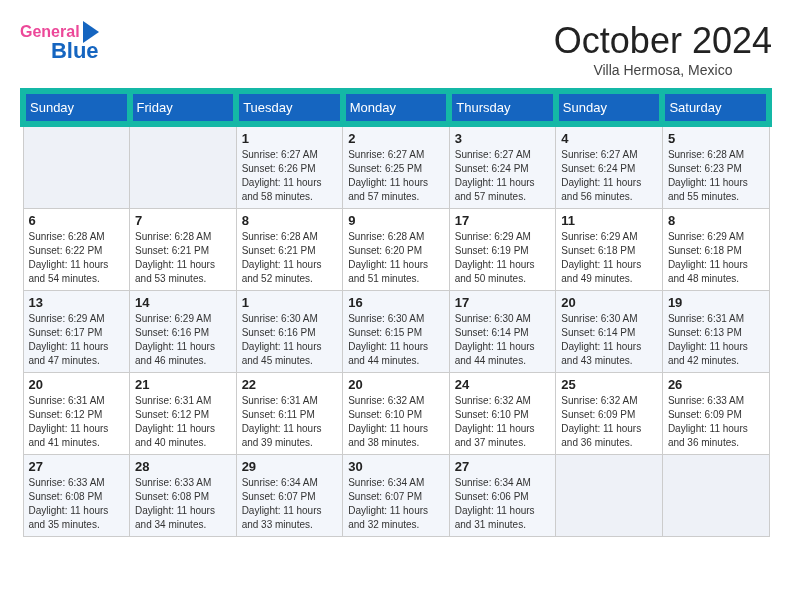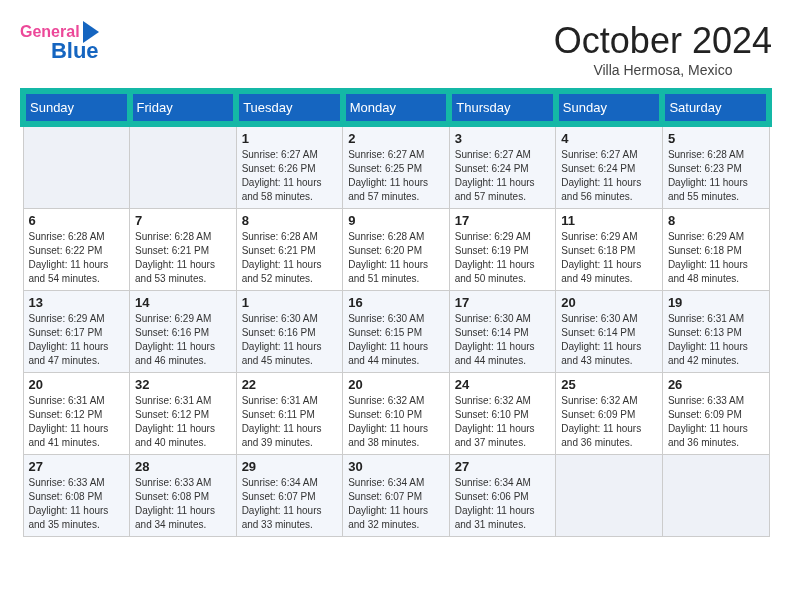--- a/index.html
+++ b/index.html
@@ -238,21 +238,21 @@
           </td>
         </tr>
         <tr>
           <td>
             <span class="day-num">20</span>
             <div class="day-info" style="white-space: pre-line;">Sunrise: 6:31 AM
 Sunset: 6:12 PM
 Daylight: 11 hours and 41 minutes.</div>
           </td>
           <td>
-            <span class="day-num">32</span>
+            <span class="day-num">21</span>
             <div class="day-info" style="white-space: pre-line;">Sunrise: 6:31 AM
 Sunset: 6:12 PM
 Daylight: 11 hours and 40 minutes.</div>
           </td>
           <td>
             <span class="day-num">22</span>
             <div class="day-info" style="white-space: pre-line;">Sunrise: 6:31 AM
 Sunset: 6:11 PM
 Daylight: 11 hours and 39 minutes.</div>
           </td>

